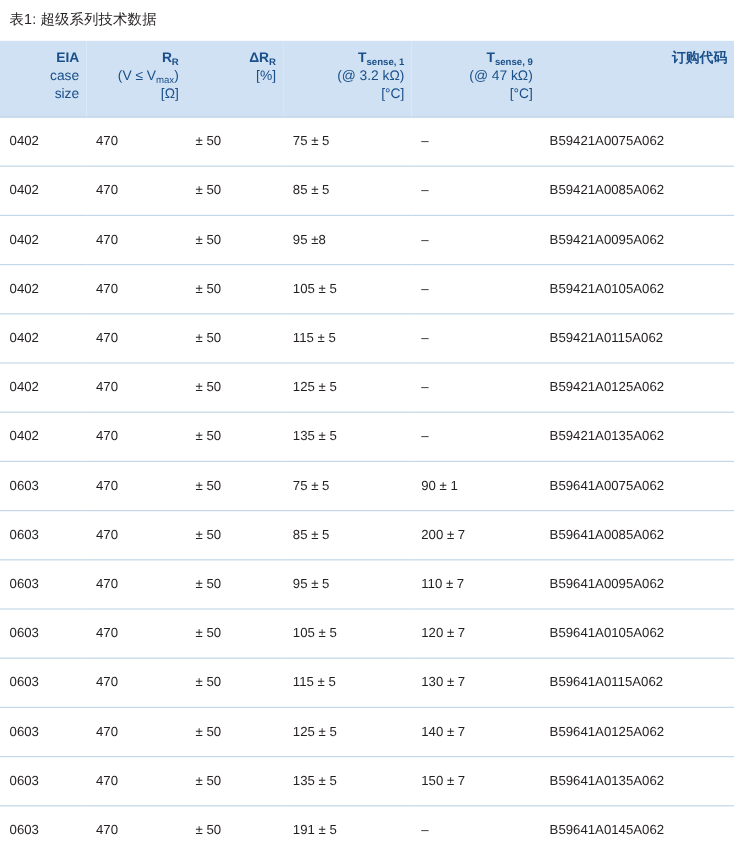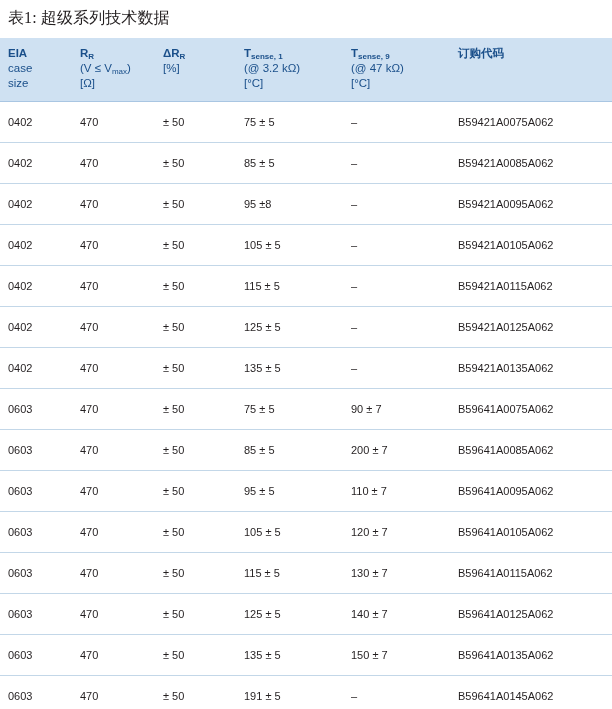--- a/index.html
+++ b/index.html
@@ -14,36 +14,36 @@
     color: #231f20;
     overflow: hidden;
   }
   .page {
     position: relative;
     width: 612px;
     height: 709px;
     box-sizing: border-box;
   }
   .caption {
-    font-size: 16px;
+    font-size: 12px;
     color: #231f20;
     padding: 8px 0 9px 8px;
-    font-family: Liberation Serif, serif;
+    font-family: Liberation Sans, sans-serif;
     letter-spacing: 0.1px;
   }
   table.data {
     border-collapse: collapse;
     width: 612px;
     table-layout: fixed;
     font-size: 11px;
   }
   table.data thead th {
     background: #cfe1f2;
     color: #1a4f8a;
-    text-align: left;
+    text-align: right;
     font-weight: bold;
     font-size: 11.5px;
     vertical-align: top;
     padding: 8px 6px 9px 8px;
     line-height: 1.32;
     border-bottom: 1px solid #a9c6e2;
   }
   table.data thead th .sub {
     font-weight: normal;
     display: block;
@@ -172,21 +172,21 @@
           <td>± 50</td>
           <td>135 ± 5</td>
           <td>–</td>
           <td>B59421A0135A062</td>
         </tr>
         <tr>
           <td>0603</td>
           <td>470</td>
           <td>± 50</td>
           <td>75 ± 5</td>
-          <td>90 ± 7</td>
+          <td>90 ± 1</td>
           <td>B59641A0075A062</td>
         </tr>
         <tr>
           <td>0603</td>
           <td>470</td>
           <td>± 50</td>
           <td>85 ± 5</td>
           <td>200 ± 7</td>
           <td>B59641A0085A062</td>
         </tr>

